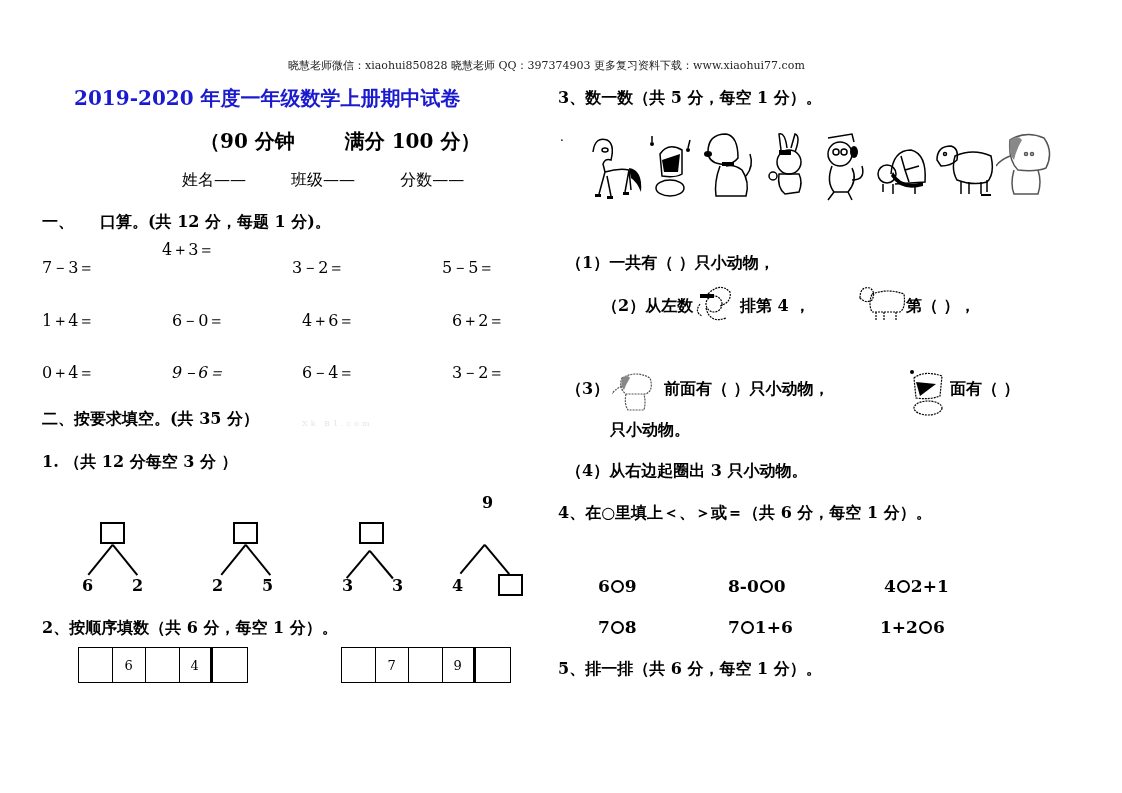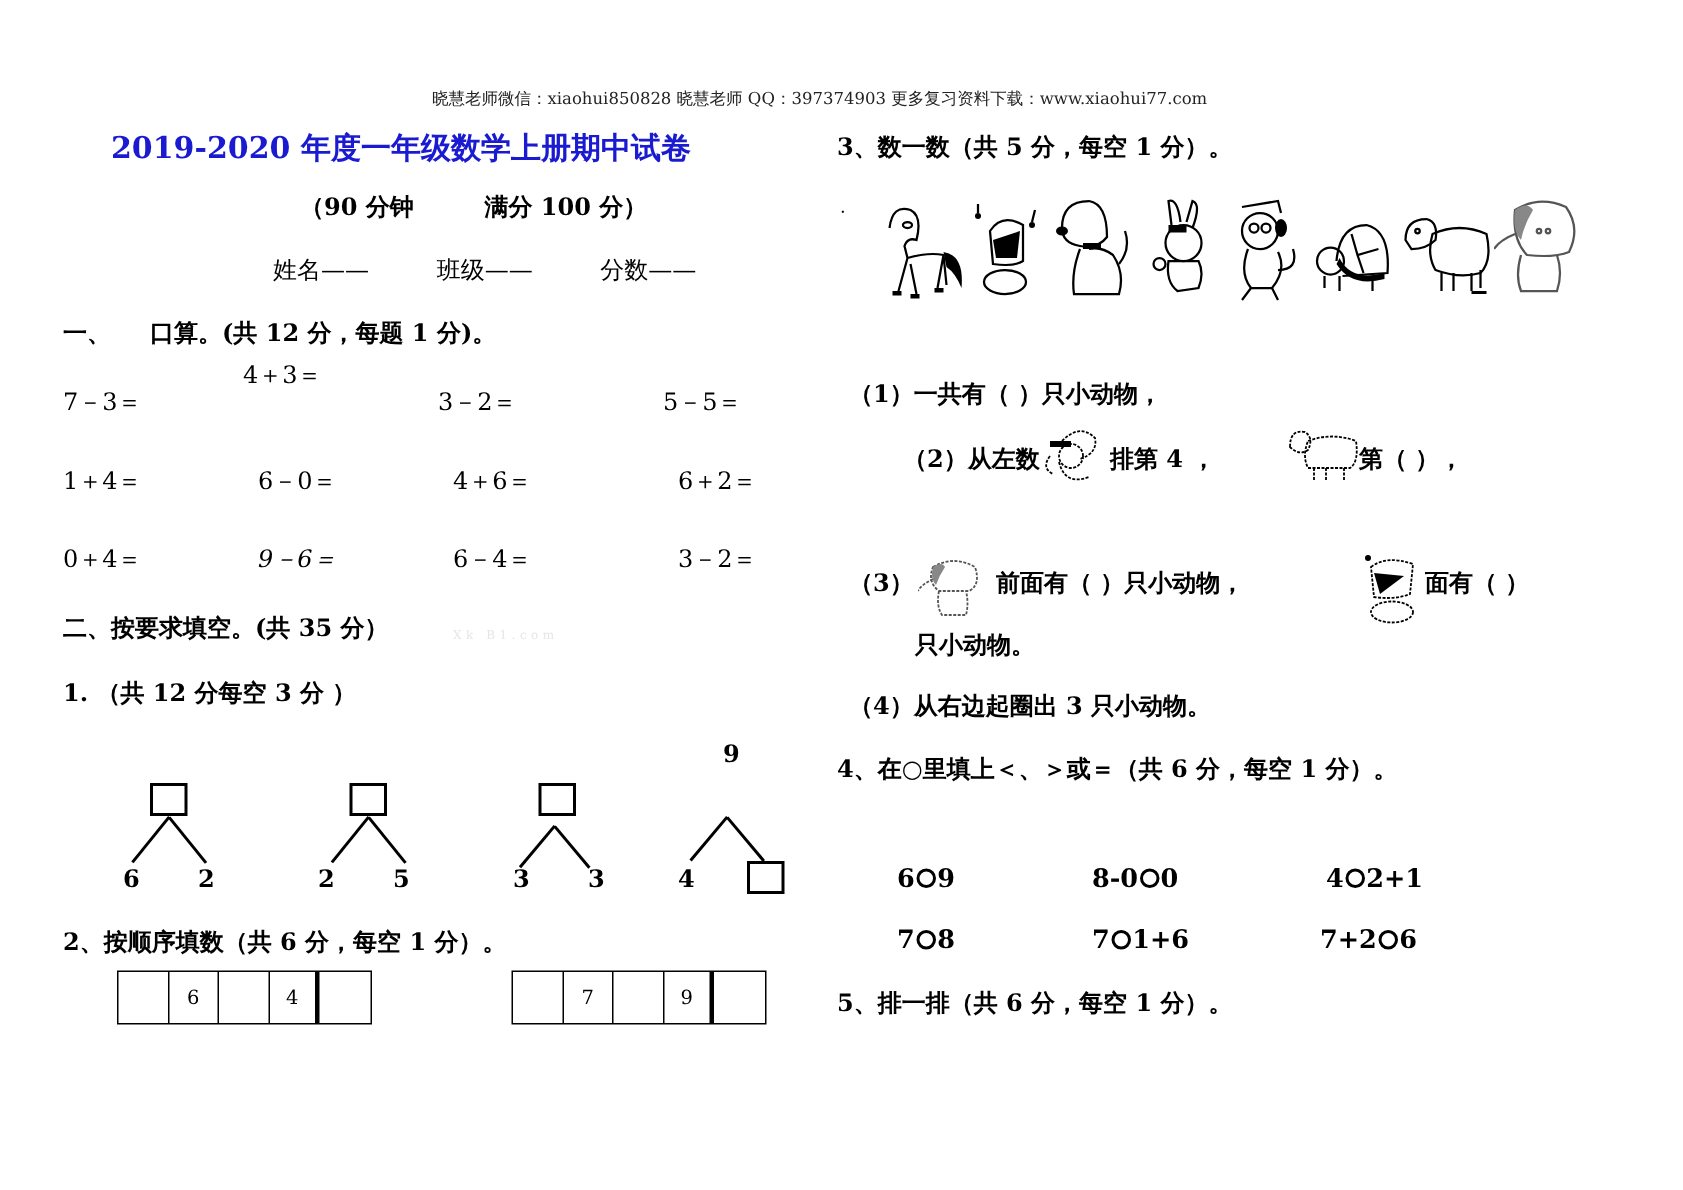--- a/index.html
+++ b/index.html
@@ -1,21 +1,21 @@
 <!DOCTYPE html>
 <html><head>
 <meta charset="utf-8">
 <style>
   * { box-sizing: border-box; margin: 0; padding: 0; }
   html, body { width: 1122px; height: 793px; background: #ffffff; overflow: hidden; }
   body { position: relative; font-family: "DejaVu Serif", "Liberation Serif", serif; color: #000; }
   .abs { position: absolute; white-space: nowrap; }
   .header-line { top: 58px; left: 288px; font-size: 11px; color: #222; }
   .title { top: 85px; left: 74px; font-size: 20px; font-weight: bold; color: #1a1ad0; }
-  .subtitle { top: 128px; left: 200px; font-size: 16px; font-weight: bold; }
+  .subtitle { top: 128px; left: 200px; font-size: 20px; font-weight: bold; }
   .subtitle span { display: inline-block; }
   .info { top: 170px; left: 182px; font-size: 16px; font-weight: normal; }
   .info span { display: inline-block; margin-right: 40px; }
   .h { font-size: 16px; font-weight: bold; }
   .calc { font-size: 16px; font-family: "DejaVu Serif", serif; }
   .watermark { font-size: 8px; color: #e6e6e6; letter-spacing: 3px; }
   .tree-num { font-size: 16px; font-weight: bold; }
   .sq { position: absolute; width: 25px; height: 22px; border: 2px solid #000; }
   .line { position: absolute; height: 1.5px; background: #000; transform-origin: left center; }
   .seq { position: absolute; display: flex; border: 1.5px solid #000; }
@@ -274,16 +274,16 @@
 <div class="abs cmp" style="top:576px;left:884px;">
   <span>4</span><span class="circ"></span><span>2+1</span>
 </div>
 <div class="abs cmp" style="top:617px;left:598px;">
   <span>7</span><span class="circ"></span><span>8</span>
 </div>
 <div class="abs cmp" style="top:617px;left:728px;">
   <span>7</span><span class="circ"></span><span>1+6</span>
 </div>
 <div class="abs cmp" style="top:617px;left:880px;">
-  <span>7+2</span><span class="circ"></span><span>6</span>
+  <span>1+2</span><span class="circ"></span><span>6</span>
 </div>
 
 <div class="abs h" style="top:659px;left:558px;">5、排一排（共 6 分，每空 1 分）。</div>
 
 </body></html>

